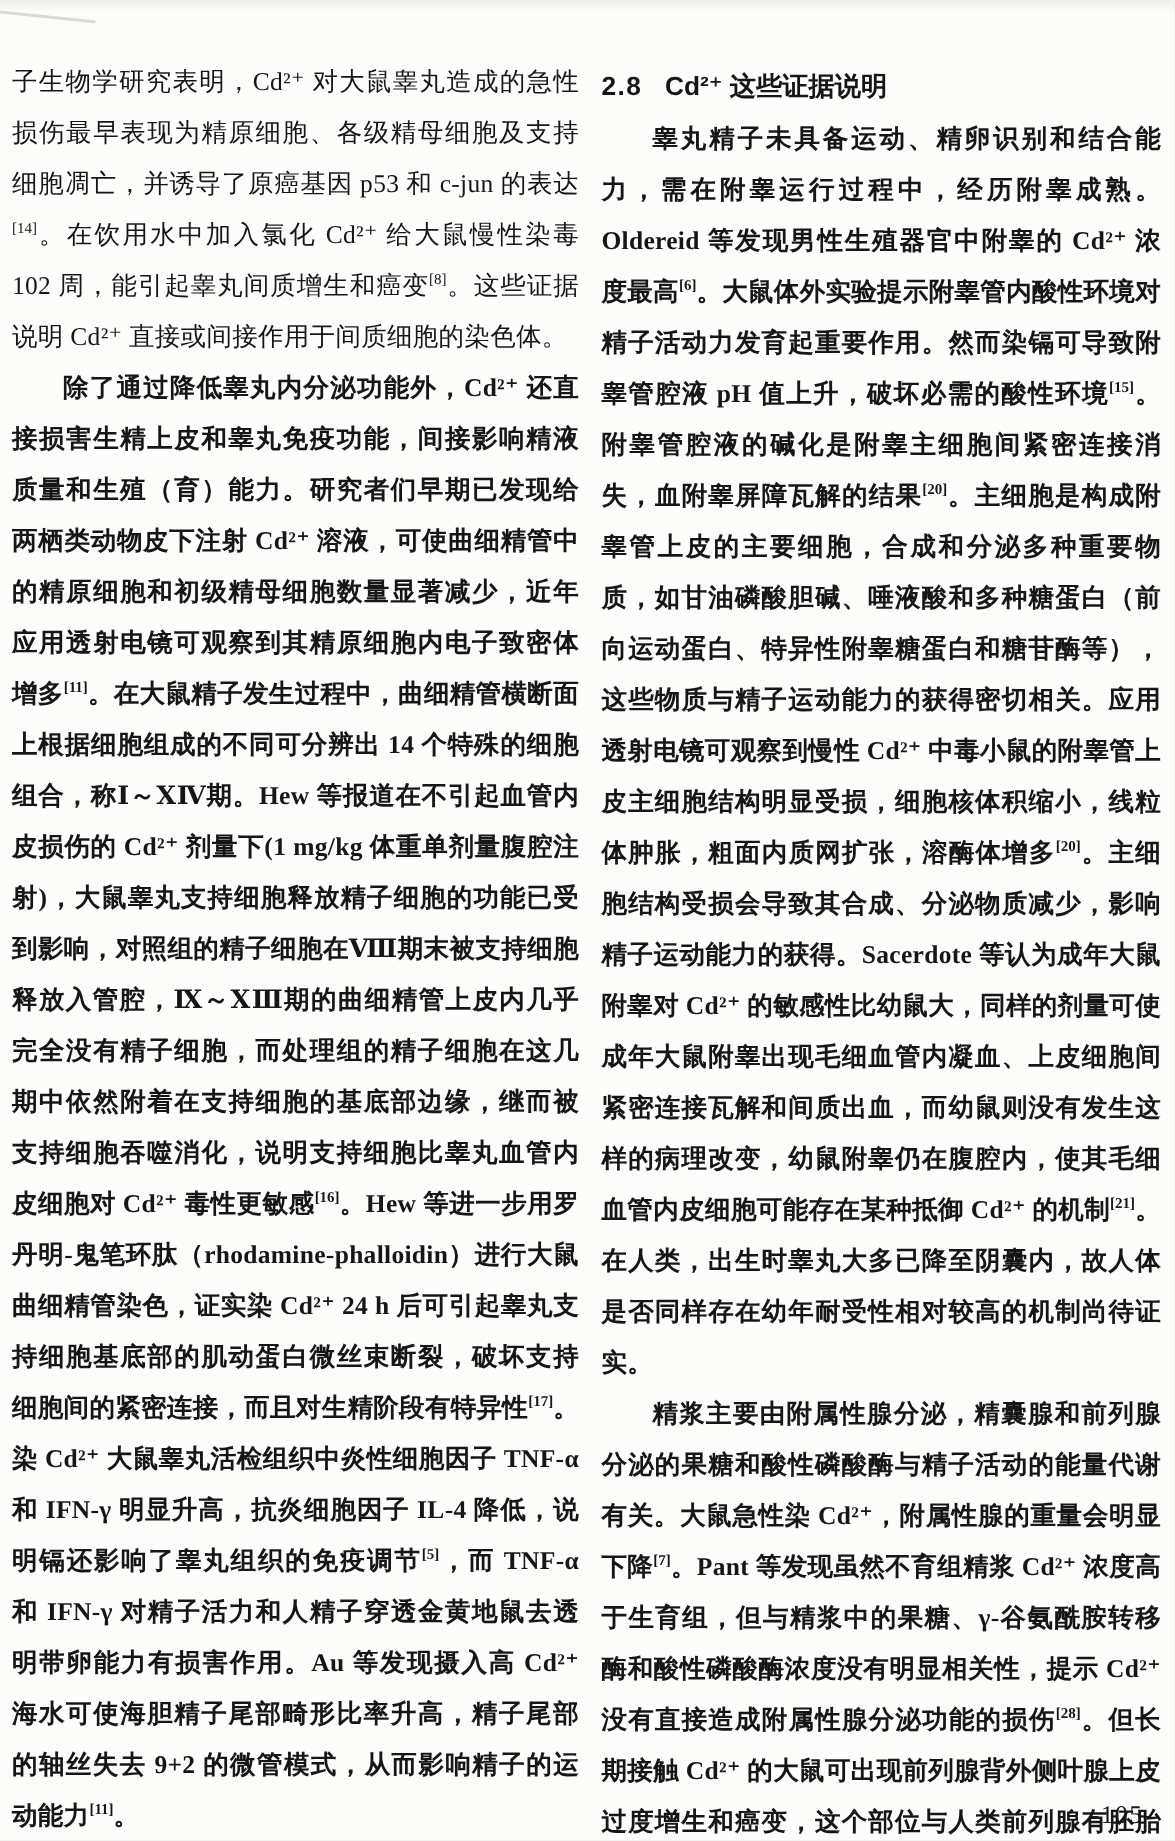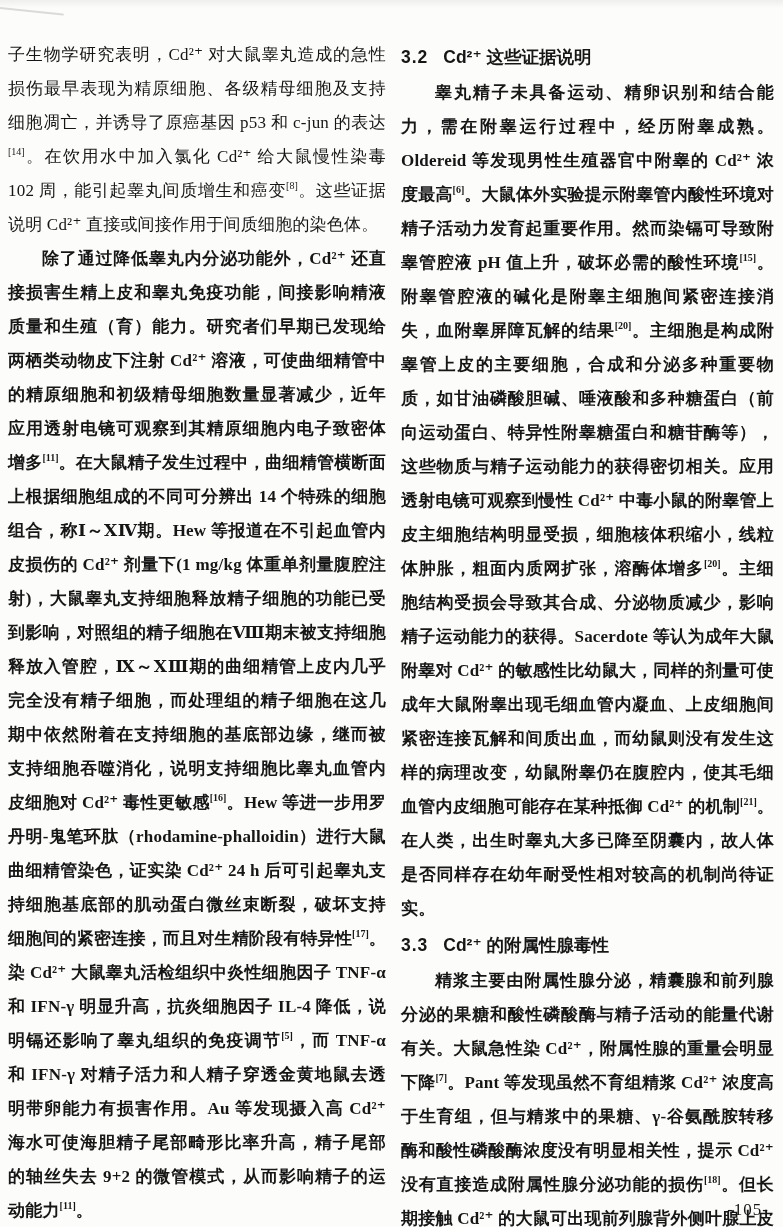--- a/index.html
+++ b/index.html
@@ -88,27 +88,24 @@
 
     <div class="col col-left">
       <p class="body-text no-indent rich">子生物学研究表明，Cd²⁺ 对大鼠睾丸造成的急性损伤最早表现为精原细胞、各级精母细胞及支持细胞凋亡，并诱导了原癌基因 p53 和 c-jun 的表达<sup class="ref">[14]</sup>。在饮用水中加入氯化 Cd²⁺ 给大鼠慢性染毒 102 周，能引起睾丸间质增生和癌变<sup class="ref">[8]</sup>。这些证据说明 Cd²⁺ 直接或间接作用于间质细胞的染色体。</p>
       <p class="body-text indent rich">除了通过降低睾丸内分泌功能外，Cd²⁺ 还直接损害生精上皮和睾丸免疫功能，间接影响精液质量和生殖（育）能力。研究者们早期已发现给两栖类动物皮下注射 Cd²⁺ 溶液，可使曲细精管中的精原细胞和初级精母细胞数量显著减少，近年应用透射电镜可观察到其精原细胞内电子致密体增多<sup class="ref">[11]</sup>。在大鼠精子发生过程中，曲细精管横断面上根据细胞组成的不同可分辨出 14 个特殊的细胞组合，称Ⅰ～ⅩⅣ期。Hew 等报道在不引起血管内皮损伤的 Cd²⁺ 剂量下(1 mg/kg 体重单剂量腹腔注射)，大鼠睾丸支持细胞释放精子细胞的功能已受到影响，对照组的精子细胞在Ⅷ期末被支持细胞释放入管腔，Ⅸ～ⅩⅢ期的曲细精管上皮内几乎完全没有精子细胞，而处理组的精子细胞在这几期中依然附着在支持细胞的基底部边缘，继而被支持细胞吞噬消化，说明支持细胞比睾丸血管内皮细胞对 Cd²⁺ 毒性更敏感<sup class="ref">[16]</sup>。Hew 等进一步用罗丹明-鬼笔环肽（rhodamine-phalloidin）进行大鼠曲细精管染色，证实染 Cd²⁺ 24 h 后可引起睾丸支持细胞基底部的肌动蛋白微丝束断裂，破坏支持细胞间的紧密连接，而且对生精阶段有特异性<sup class="ref">[17]</sup>。染 Cd²⁺ 大鼠睾丸活检组织中炎性细胞因子 TNF-α 和 IFN-γ 明显升高，抗炎细胞因子 IL-4 降低，说明镉还影响了睾丸组织的免疫调节<sup class="ref">[5]</sup>，而 TNF-α 和 IFN-γ 对精子活力和人精子穿透金黄地鼠去透明带卵能力有损害作用。Au 等发现摄入高 Cd²⁺ 海水可使海胆精子尾部畸形比率升高，精子尾部的轴丝失去 9+2 的微管模式，从而影响精子的运动能力<sup class="ref">[11]</sup>。</p>
 
     </div>
 
     <div class="col col-right">
 
       <h3 class="sec-heading">
-        <span class="sec-num">3.2</span><span class="sec-title rich">Cd²⁺ 这些证据说明</span>
+        <span class="sec-num">2.8</span><span class="sec-title rich">Cd²⁺ 这些证据说明</span>
       </h3>
       <p class="body-text indent rich">睾丸精子未具备运动、精卵识别和结合能力，需在附睾运行过程中，经历附睾成熟。Oldereid 等发现男性生殖器官中附睾的 Cd²⁺ 浓度最高<sup class="ref">[6]</sup>。大鼠体外实验提示附睾管内酸性环境对精子活动力发育起重要作用。然而染镉可导致附睾管腔液 pH 值上升，破坏必需的酸性环境<sup class="ref">[15]</sup>。附睾管腔液的碱化是附睾主细胞间紧密连接消失，血附睾屏障瓦解的结果<sup class="ref">[20]</sup>。主细胞是构成附睾管上皮的主要细胞，合成和分泌多种重要物质，如甘油磷酸胆碱、唾液酸和多种糖蛋白（前向运动蛋白、特异性附睾糖蛋白和糖苷酶等），这些物质与精子运动能力的获得密切相关。应用透射电镜可观察到慢性 Cd²⁺ 中毒小鼠的附睾管上皮主细胞结构明显受损，细胞核体积缩小，线粒体肿胀，粗面内质网扩张，溶酶体增多<sup class="ref">[20]</sup>。主细胞结构受损会导致其合成、分泌物质减少，影响精子运动能力的获得。Sacerdote 等认为成年大鼠附睾对 Cd²⁺ 的敏感性比幼鼠大，同样的剂量可使成年大鼠附睾出现毛细血管内凝血、上皮细胞间紧密连接瓦解和间质出血，而幼鼠则没有发生这样的病理改变，幼鼠附睾仍在腹腔内，使其毛细血管内皮细胞可能存在某种抵御 Cd²⁺ 的机制<sup class="ref">[21]</sup>。在人类，出生时睾丸大多已降至阴囊内，故人体是否同样存在幼年耐受性相对较高的机制尚待证实。</p>
 
-      <h3 class="sec-heading">
-        <span class="sec-num">3.3</span><span class="sec-title rich">Cd²⁺ 的附属性腺毒性</span>
-      </h3>
-      <p class="body-text indent rich">精浆主要由附属性腺分泌，精囊腺和前列腺分泌的果糖和酸性磷酸酶与精子活动的能量代谢有关。大鼠急性染 Cd²⁺，附属性腺的重量会明显下降<sup class="ref">[7]</sup>。Pant 等发现虽然不育组精浆 Cd²⁺ 浓度高于生育组，但与精浆中的果糖、γ-谷氨酰胺转移酶和酸性磷酸酶浓度没有明显相关性，提示 Cd²⁺ 没有直接造成附属性腺分泌功能的损伤<sup class="ref">[18]</sup>。但长期接触 Cd²⁺ 的大鼠可出现前列腺背外侧叶腺上皮过度增生和癌变，这个部位与人类前列腺有胚胎学的器官发生同源性。</p>
+      <p class="body-text indent rich">精浆主要由附属性腺分泌，精囊腺和前列腺分泌的果糖和酸性磷酸酶与精子活动的能量代谢有关。大鼠急性染 Cd²⁺，附属性腺的重量会明显下降<sup class="ref">[7]</sup>。Pant 等发现虽然不育组精浆 Cd²⁺ 浓度高于生育组，但与精浆中的果糖、γ-谷氨酰胺转移酶和酸性磷酸酶浓度没有明显相关性，提示 Cd²⁺ 没有直接造成附属性腺分泌功能的损伤<sup class="ref">[28]</sup>。但长期接触 Cd²⁺ 的大鼠可出现前列腺背外侧叶腺上皮过度增生和癌变，这个部位与人类前列腺有胚胎学的器官发生同源性。</p>
 
     </div>
   </div>
 
   <div class="page-number">-105-</div>
 
 </div>
 
 </body></html>

